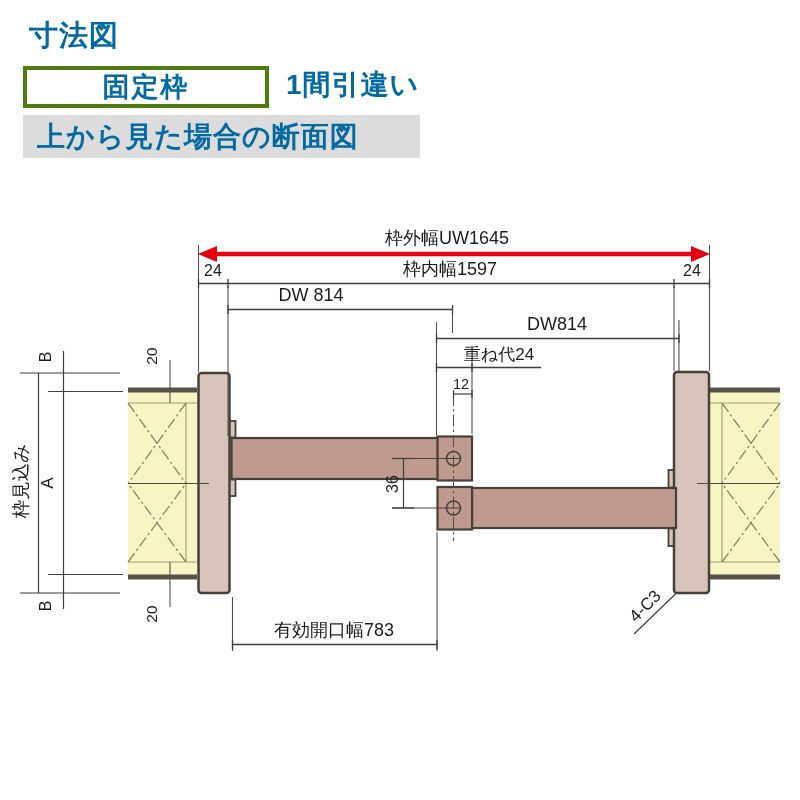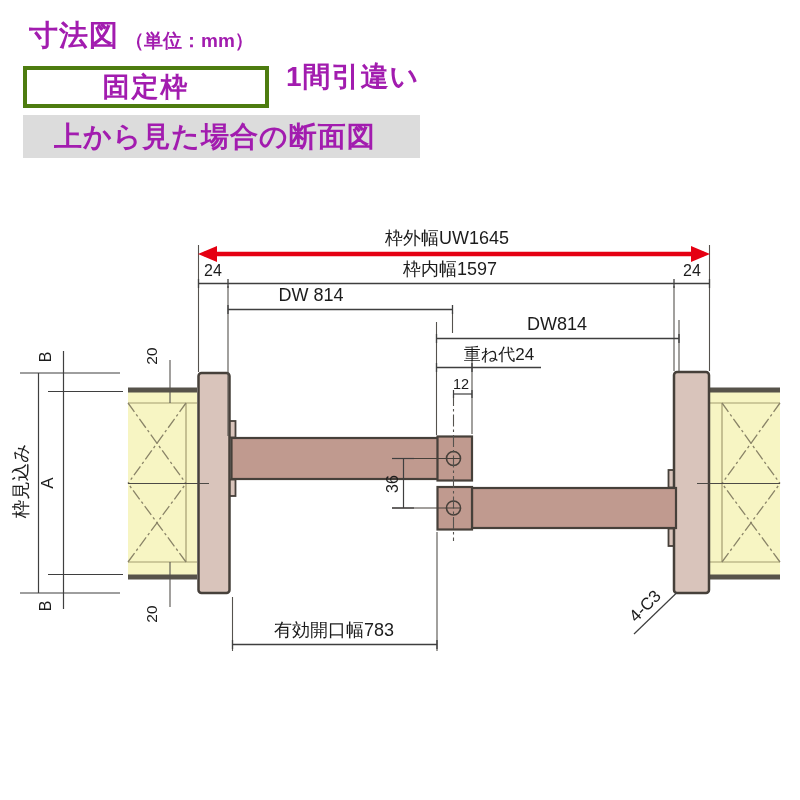--- a/index.html
+++ b/index.html
@@ -1,39 +1,38 @@
 <!DOCTYPE html>
 <html><head>
 <meta charset="utf-8">
 <style>
   html,body{margin:0;padding:0;background:#ffffff;}
   .page{position:relative;width:800px;height:800px;background:#ffffff;overflow:hidden;
-        font-family:"Liberation Sans",sans-serif;color:#a21caf;}
+        font-family:"Liberation Sans",sans-serif;color:#0369a1;}
   
   .title-row{position:absolute;left:29px;top:16px;display:flex;align-items:flex-end;gap:6px;}
   .title-main{font-size:29px;font-weight:bold;letter-spacing:1px;}
   .title-unit{font-size:19px;font-weight:bold;padding-bottom:2px;}
   .frame-box{position:absolute;left:23px;top:66px;width:238px;height:34px;border:4px solid #4d7c0f;
              display:flex;align-items:center;justify-content:center;background:#fff;}
   .frame-box span{font-size:27px;font-weight:bold;letter-spacing:2px;}
-  .config{position:absolute;left:286px;top:58px;font-size:28px;font-weight:bold;letter-spacing:1px;}
+  .config{position:absolute;left:286px;top:66px;font-size:28px;font-weight:bold;letter-spacing:1px;}
   .view-label{position:absolute;left:23px;top:115px;width:397px;height:43px;background:#dcdcdc;
               display:flex;align-items:center;}
-  .view-label span{font-size:28px;font-weight:bold;padding-left:31px;letter-spacing:1px;}
+  .view-label span{font-size:28px;font-weight:bold;padding-left:14px;letter-spacing:1px;}
   svg{position:absolute;left:0;top:0;}
   svg text{font-family:"Liberation Sans",sans-serif;fill:#1c1c1c;}
 </style>
 </head>
 <body>
 
 <div class="page">
 
   <div class="title-row">
     <span class="title-main">寸法図</span>
-    <span class="title-unit">（単位：mm）</span>
   </div>
   <div class="frame-box">
     <span>固定枠</span>
   </div>
   <div class="config">1間引違い</div>
   <div class="view-label">
     <span>上から見た場合の断面図</span>
   </div>
 
   <svg width="800" height="800" viewBox="0 0 800 800">

